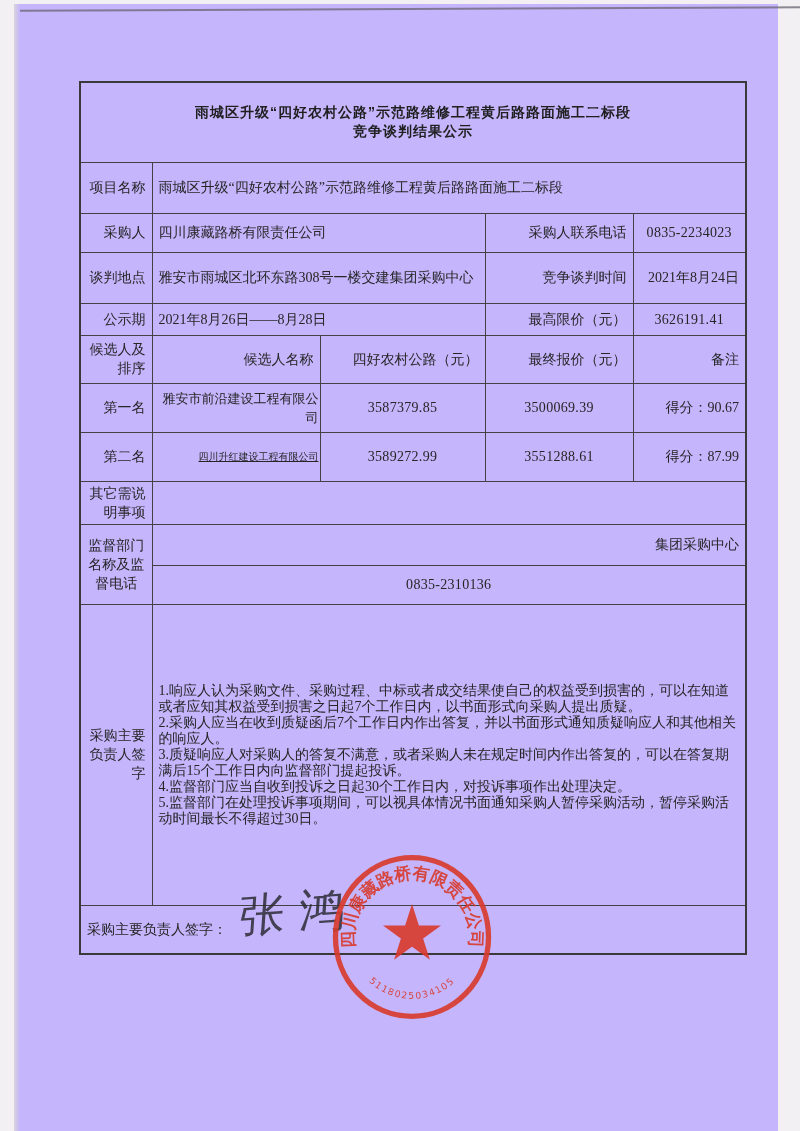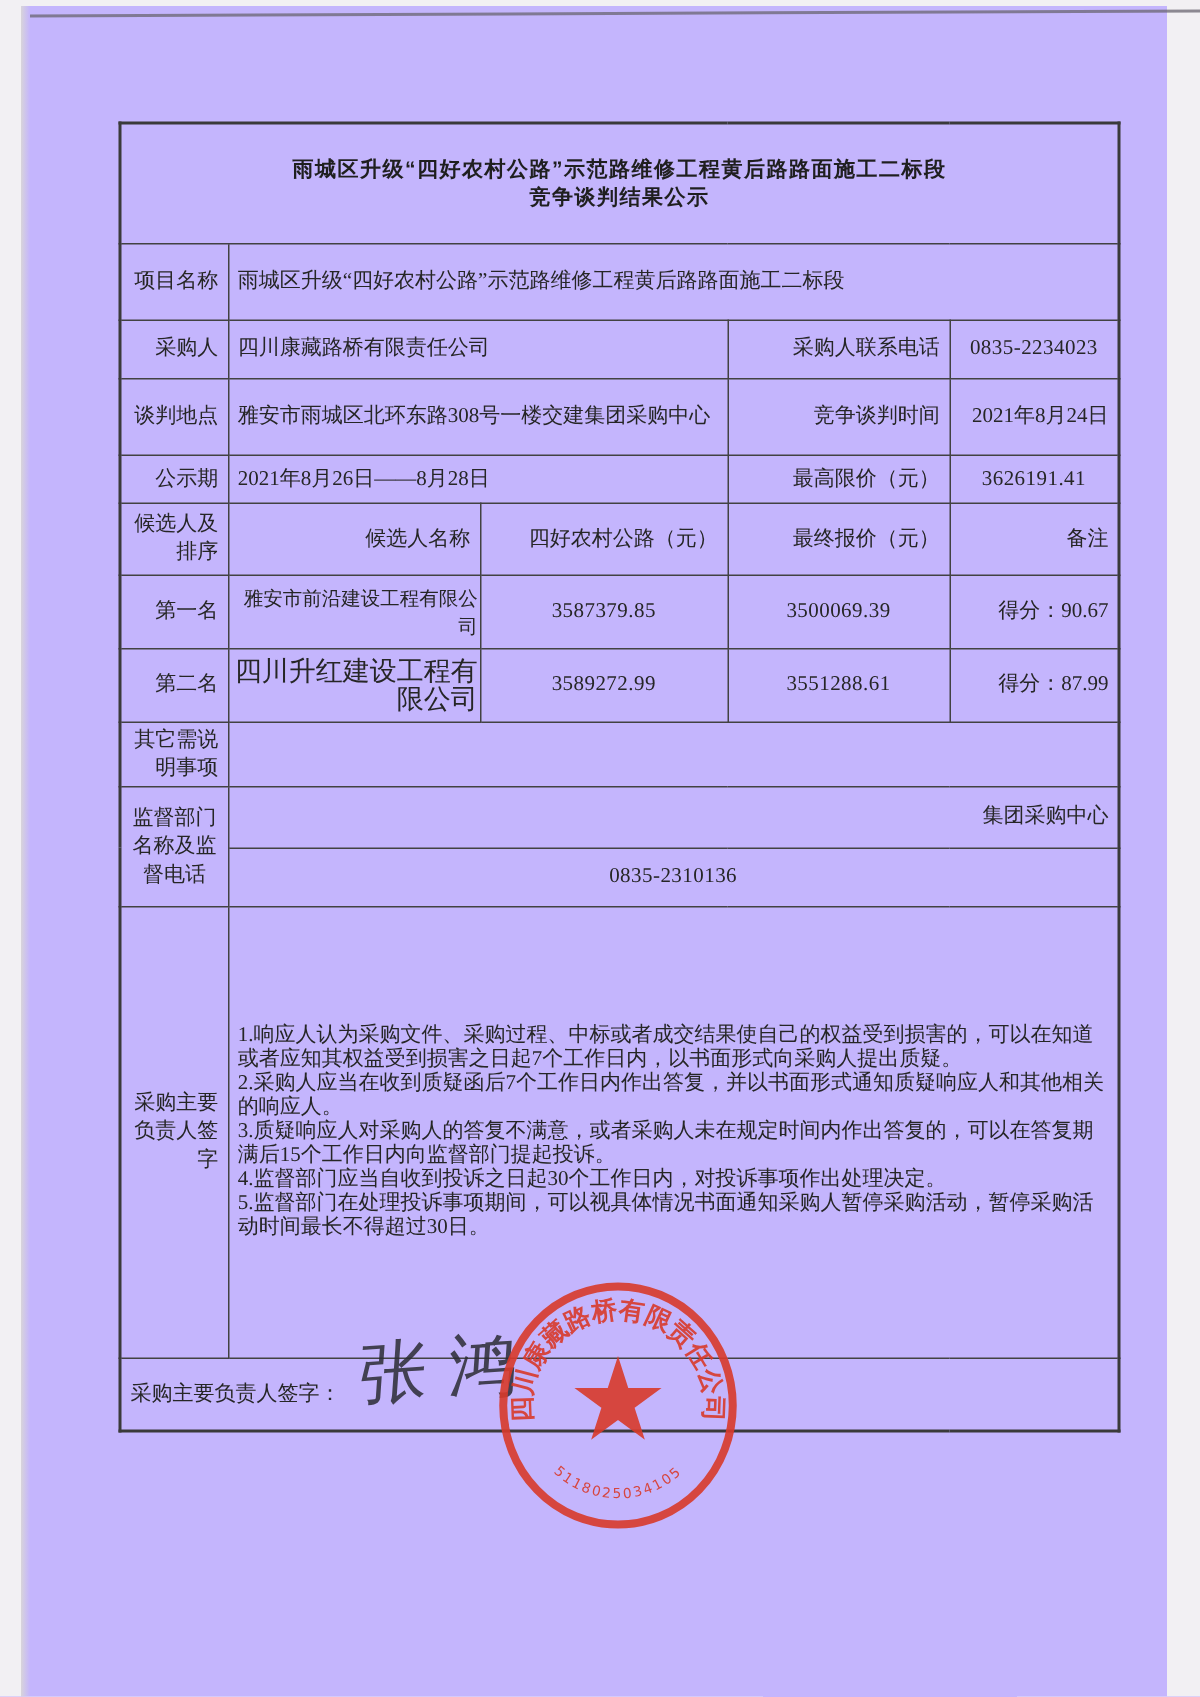--- a/index.html
+++ b/index.html
@@ -130,21 +130,21 @@
     <tr style="height:49px" data-name="candidate-row-1">
       <td class="ctr" data-name="candidate-rank">第一名</td>
       <td class="ctr" style="font-size:13px;padding:2px 1px;" data-name="candidate-name">雅安市前沿建设工程有限公司</td>
       <td class="num" data-name="candidate-response-price">3587379.85</td>
       <td class="num" data-name="candidate-final-price">3500069.39</td>
       <td class="ctr" data-name="candidate-remark">得分：90.67</td>
     </tr>
 
     <tr style="height:49px" data-name="candidate-row-2">
       <td class="ctr" data-name="candidate-rank">第二名</td>
-      <td class="ctr" style="font-size:18px;padding:2px 1px;" data-name="candidate-name">四川升红建设工程有限公司</td>
+      <td class="ctr" style="font-size:10px;padding:2px 1px;text-decoration:underline;" data-name="candidate-name">四川升红建设工程有限公司</td>
       <td class="num" data-name="candidate-response-price">3589272.99</td>
       <td class="num" data-name="candidate-final-price">3551288.61</td>
       <td class="ctr" data-name="candidate-remark">得分：87.99</td>
     </tr>
 
     <tr style="height:36px">
       <td class="lbl" data-name="other-notes-label">其它需说明事项</td>
       <td class="val" colspan="4" data-name="other-notes-value"></td>
     </tr>
 

